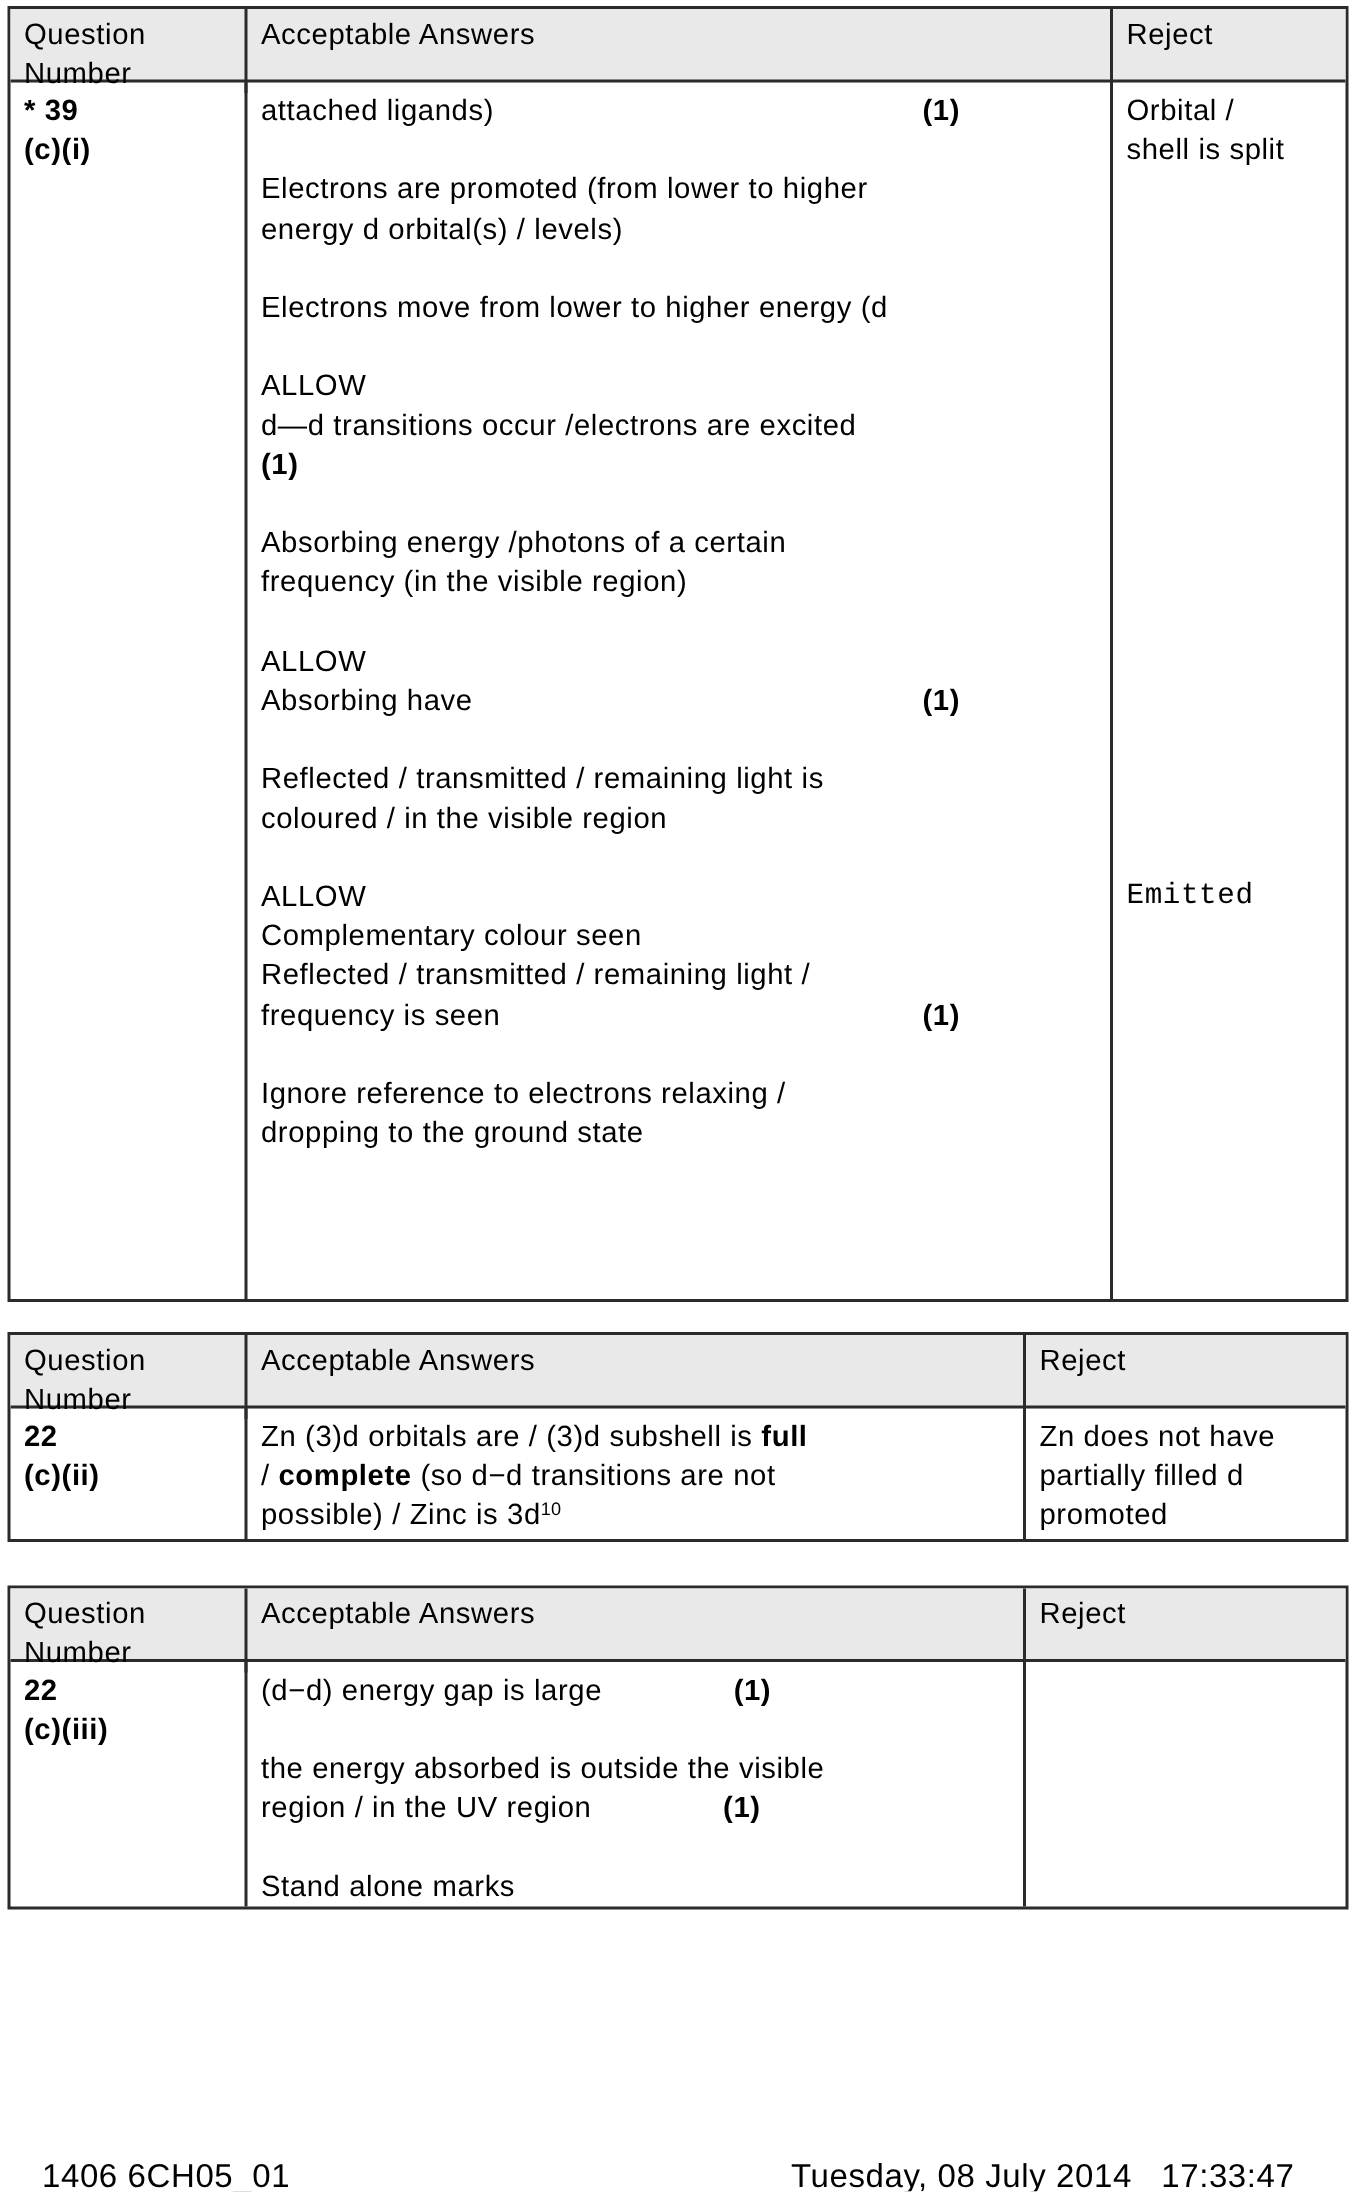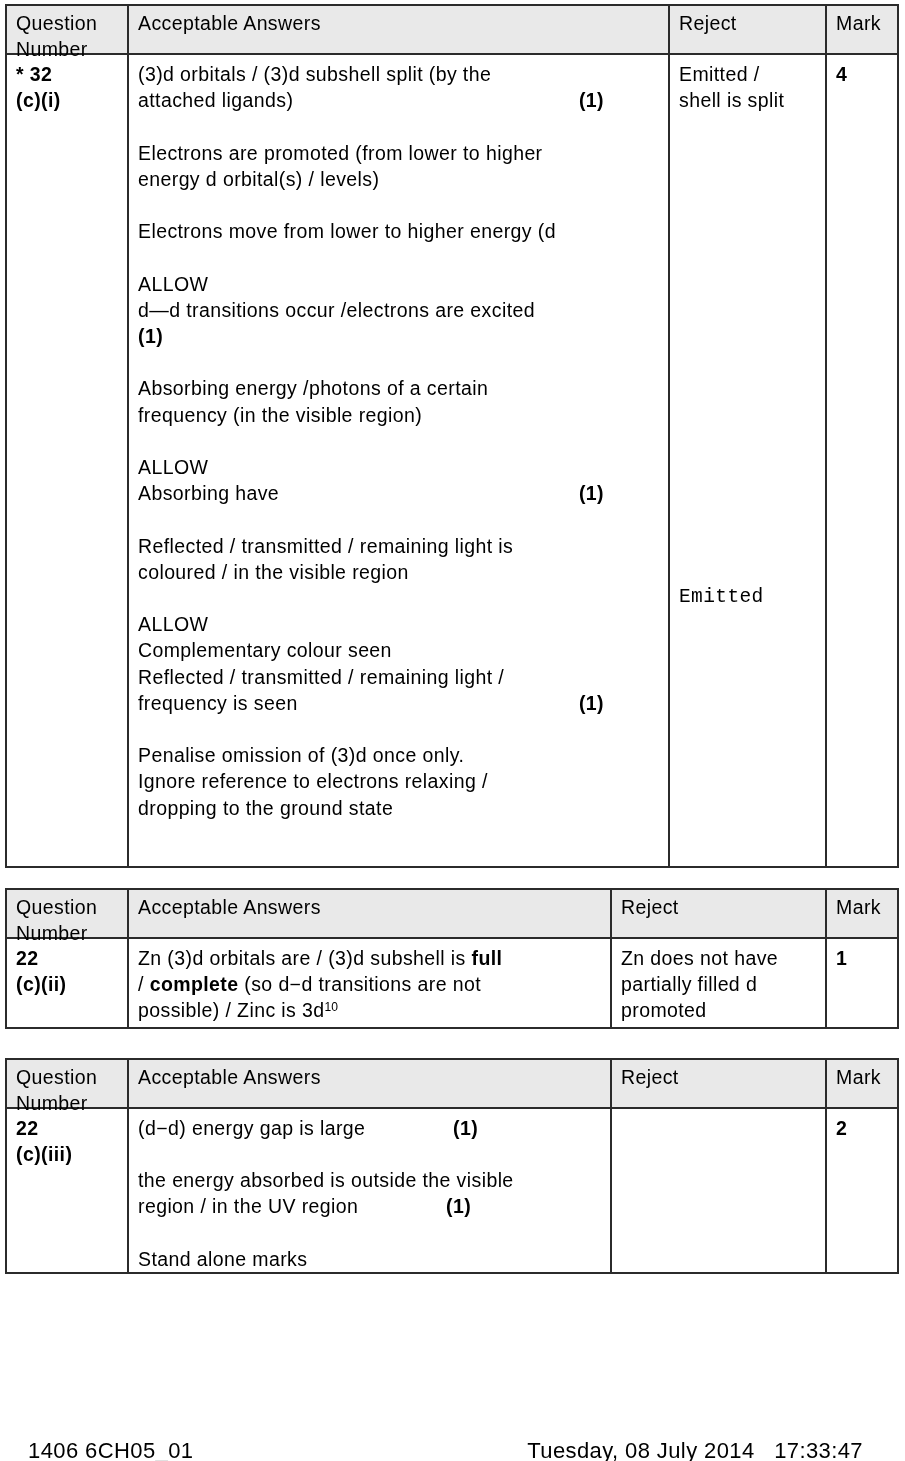--- a/index.html
+++ b/index.html
@@ -31,20 +31,21 @@
     border: 2px solid var(--border);
     box-sizing: border-box;
     background: #ffffff;
   }
   .t1 { margin-top: 4px;  --c2: 541px; --c3: 157px; }
   .t2 { margin-top: 20px; --c2: 483px; --c3: 215px; }
   .t3 { margin-top: 29px; --c2: 483px; --c3: 215px; }
   .row {
     display: grid;
     grid-template-columns: 120px var(--c2) var(--c3) 1fr;
+    gap: 36px;
   }
   .header-row {
     background: var(--headerbg);
     height: 49px;
     border-bottom: 2px solid var(--border);
     box-sizing: border-box;
   }
   .cell {
     box-sizing: border-box;
     padding: 4px 8px 0 9px;
@@ -94,25 +95,24 @@
 
   <div class="mtable t1">
     <div class="row header-row">
       <div class="cell header-cell">Question Number</div>
       <div class="cell header-cell">Acceptable Answers</div>
       <div class="cell header-cell">Reject</div>
       <div class="cell header-cell">Mark</div>
     </div>
     <div class="row body-row">
       <div class="cell q-cell">
-          <div class="line"><span>* 32</span></div>
+          <div class="line"><span>* 39</span></div>
           <div class="line"><span>(c)(i)</span></div>
         </div>
       <div class="cell a-cell">
-          <div class="line"><span>(3)d orbitals / (3)d subshell split (by the</span></div>
           <div class="line"><span>attached ligands)</span><span class="mark">(1)</span></div>
           <div class="line blank"></div>
           <div class="line"><span>Electrons are promoted (from lower to higher</span></div>
           <div class="line"><span>energy d orbital(s) / levels)</span></div>
           <div class="line blank"></div>
           <div class="line"><span>Electrons move from lower to higher energy (d</span></div>
           <div class="line blank"></div>
           <div class="line"><span>ALLOW</span></div>
           <div class="line"><span>d—d transitions occur /electrons are excited</span></div>
           <div class="line"><span class="b">(1)</span></div>
@@ -124,27 +124,26 @@
           <div class="line"><span>Absorbing have</span><span class="mark">(1)</span></div>
           <div class="line blank"></div>
           <div class="line"><span>Reflected / transmitted / remaining light is</span></div>
           <div class="line"><span>coloured / in the visible region</span></div>
           <div class="line blank"></div>
           <div class="line"><span>ALLOW</span></div>
           <div class="line"><span>Complementary colour seen</span></div>
           <div class="line"><span>Reflected / transmitted / remaining light /</span></div>
           <div class="line"><span>frequency is seen</span><span class="mark">(1)</span></div>
           <div class="line blank"></div>
-          <div class="line"><span>Penalise omission of (3)d once only.</span></div>
           <div class="line"><span>Ignore reference to electrons relaxing /</span></div>
           <div class="line"><span>dropping to the ground state</span></div>
         </div>
       <div class="cell r-cell">
           <div class="reject-block">
-            <div class="line"><span>Emitted /</span></div>
+            <div class="line"><span>Orbital /</span></div>
             <div class="line"><span>shell is split</span></div>
           </div>
           <div class="reject-block offset">
             <div class="line"><span>Emitted</span></div>
           </div>
         </div>
       <div class="cell mark-cell">4</div>
     </div>
   </div>
 

